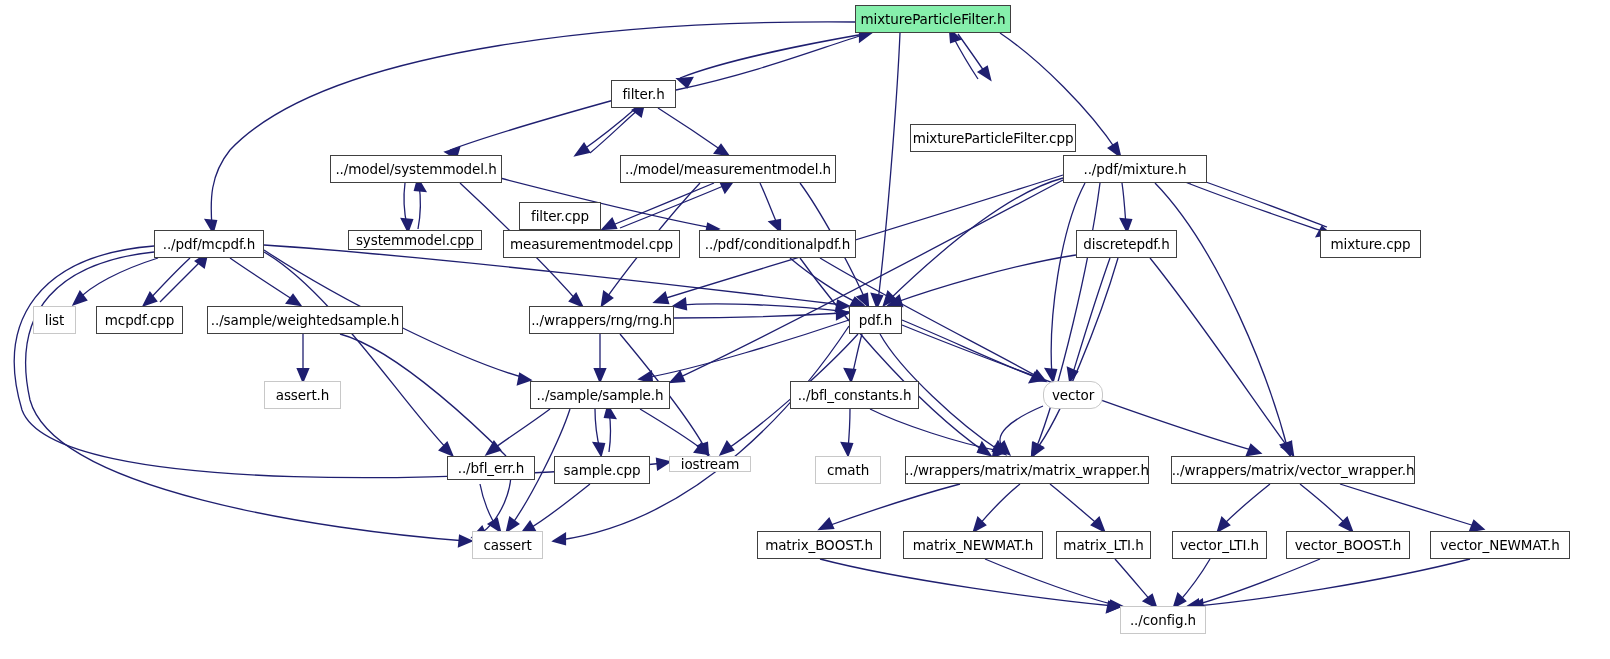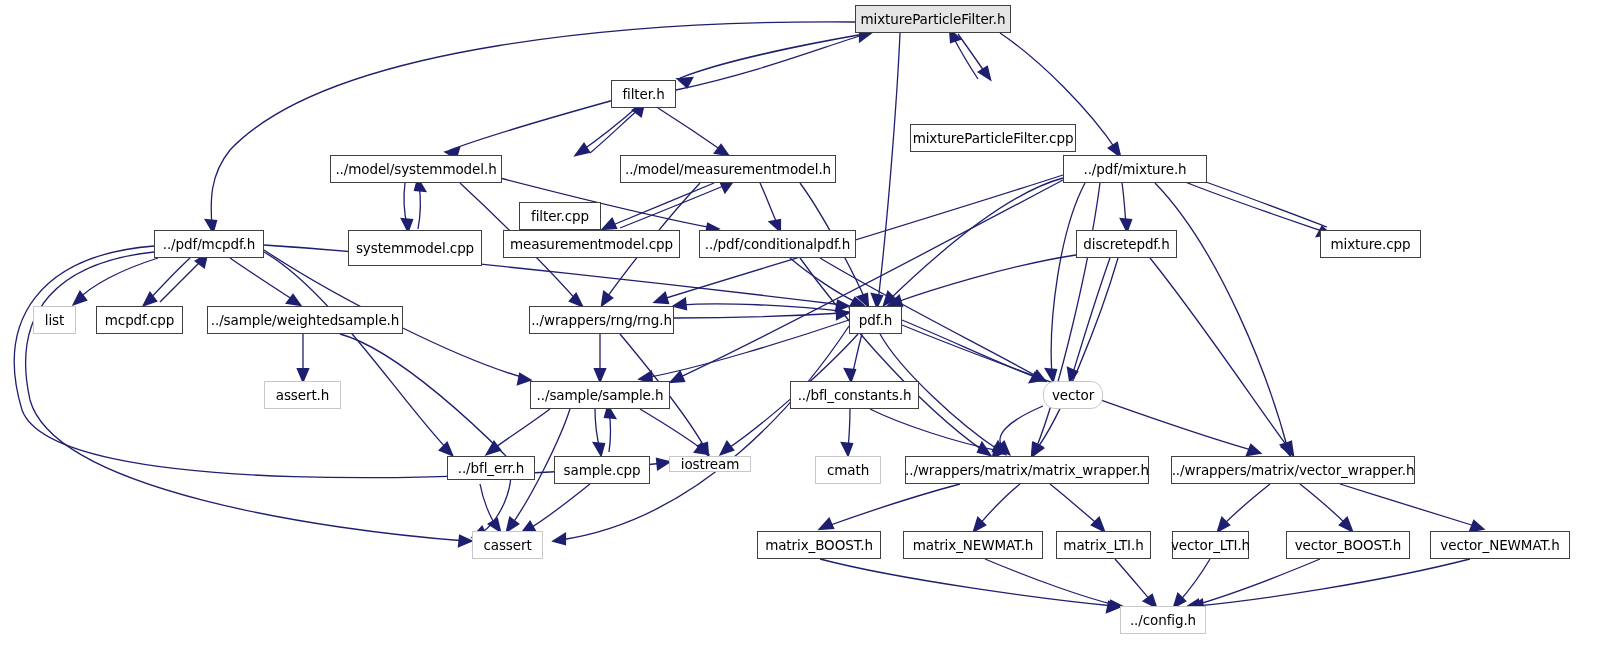--- a/index.html
+++ b/index.html
@@ -4,21 +4,21 @@
 <style>
   html,body{margin:0;padding:0;background:#ffffff;}
   #canvas{position:relative;width:1610px;height:659px;overflow:hidden;
           font-family:"DejaVu Sans","Liberation Sans",sans-serif;background:#ffffff;}
   svg#edges{position:absolute;left:0;top:0;width:1610px;height:659px;}
   .node{position:absolute;box-sizing:border-box;display:flex;align-items:center;
         justify-content:center;white-space:nowrap;background:#ffffff;
         font-size:13.5px;color:#000000;letter-spacing:-0.1px;}
   .node.normal{border:1.4px solid #404040;}
   .node.system{border:1.2px solid #c8c8c8;}
-  .node.current{border:1.4px solid #404040;background:#e5e5e5;}
+  .node.current{border:1.4px solid #404040;background:#86efac;}
 </style>
 </head>
 <body>
 
 <div id="canvas">
   <svg id="edges" viewBox="0 0 1610 659" xmlns="http://www.w3.org/2000/svg">
       <path d="M 870,33 C 800,45 720,62 680,78" fill="none" stroke="#1f1f70" stroke-width="1.3"></path>
       <path d="M 678,79 l 14,-1 -5,9 z" fill="#1f1f70" stroke="#1f1f70" stroke-width="2.2" stroke-linejoin="miter"></path>
       <path d="M 676,90 C 760,72 820,48 866,34" fill="none" stroke="#1f1f70" stroke-width="1.3"></path>
       <path d="M 872,32 l -12,9 0,-10 z" fill="#1f1f70" stroke="#1f1f70" stroke-width="2.2" stroke-linejoin="miter"></path>
@@ -181,21 +181,21 @@
     </svg>
   <div id="nodes">
       <div class="node current" style="left: 855px; top: 5px; width: 156px; height: 28px;">mixtureParticleFilter.h</div>
       <div class="node normal" style="left: 611px; top: 80px; width: 65px; height: 28px;">filter.h</div>
       <div class="node normal" style="left: 910px; top: 80px; width: 166px; height: 28px; margin-top: 44px;">mixtureParticleFilter.cpp</div>
       <div class="node normal" style="left: 330px; top: 155px; width: 172px; height: 28px;">../model/systemmodel.h</div>
       <div class="node normal" style="left: 519px; top: 155px; width: 82px; height: 28px; margin-top: 47px;">filter.cpp</div>
       <div class="node normal" style="left: 620px; top: 155px; width: 216px; height: 28px;">../model/measurementmodel.h</div>
       <div class="node normal" style="left: 1063px; top: 155px; width: 144px; height: 28px;">../pdf/mixture.h</div>
       <div class="node normal" style="left: 154px; top: 230px; width: 110px; height: 28px;">../pdf/mcpdf.h</div>
-      <div class="node normal" style="left: 348px; top: 230px; width: 134px; height: 36px; text-align: right;">systemmodel.cpp</div>
+      <div class="node normal" style="left: 348px; top: 230px; width: 134px; height: 20px; text-align: right;">systemmodel.cpp</div>
       <div class="node normal" style="left: 503px; top: 230px; width: 177px; height: 28px;">measurementmodel.cpp</div>
       <div class="node normal" style="left: 699px; top: 230px; width: 157px; height: 28px;">../pdf/conditionalpdf.h</div>
       <div class="node normal" style="left: 1076px; top: 230px; width: 101px; height: 28px;">discretepdf.h</div>
       <div class="node normal" style="left: 1320px; top: 230px; width: 101px; height: 28px;">mixture.cpp</div>
       <div class="node system" style="left: 33px; top: 306px; width: 43px; height: 28px;">list</div>
       <div class="node normal" style="left: 96px; top: 306px; width: 87px; height: 28px;">mcpdf.cpp</div>
       <div class="node normal" style="left: 207px; top: 306px; width: 196px; height: 28px;">../sample/weightedsample.h</div>
       <div class="node normal" style="left: 529px; top: 306px; width: 145px; height: 28px;">../wrappers/rng/rng.h</div>
       <div class="node normal" style="left: 849px; top: 306px; width: 53px; height: 28px;">pdf.h</div>
       <div class="node system" style="left: 1043px; top: 381px; width: 60px; height: 28px; border-radius: 12px;">vector</div>
@@ -205,18 +205,18 @@
       <div class="node normal" style="left: 447px; top: 456px; width: 88px; height: 24px;">../bfl_err.h</div>
       <div class="node normal" style="left: 554px; top: 456px; width: 96px; height: 28px;">sample.cpp</div>
       <div class="node system" style="left: 669px; top: 456px; width: 82px; height: 16px;">iostream</div>
       <div class="node system" style="left: 815px; top: 456px; width: 66px; height: 28px;">cmath</div>
       <div class="node normal" style="left: 905px; top: 456px; width: 244px; height: 28px;">../wrappers/matrix/matrix_wrapper.h</div>
       <div class="node normal" style="left: 1171px; top: 456px; width: 244px; height: 28px;">../wrappers/matrix/vector_wrapper.h</div>
       <div class="node system" style="left: 472px; top: 531px; width: 71px; height: 28px;">cassert</div>
       <div class="node normal" style="left: 757px; top: 531px; width: 124px; height: 28px;">matrix_BOOST.h</div>
       <div class="node normal" style="left: 903px; top: 531px; width: 140px; height: 28px;">matrix_NEWMAT.h</div>
       <div class="node normal" style="left: 1056px; top: 531px; width: 95px; height: 28px;">matrix_LTI.h</div>
-      <div class="node normal" style="left: 1172px; top: 531px; width: 77px; height: 28px;">vector_LTI.h</div>
+      <div class="node normal" style="left: 1172px; top: 531px; width: 95px; height: 28px;">vector_LTI.h</div>
       <div class="node normal" style="left: 1286px; top: 531px; width: 124px; height: 28px;">vector_BOOST.h</div>
       <div class="node normal" style="left: 1430px; top: 531px; width: 140px; height: 28px;">vector_NEWMAT.h</div>
       <div class="node system" style="left: 1120px; top: 606px; width: 86px; height: 28px;">../config.h</div>
     </div>
 </div>
 
 </body></html>

